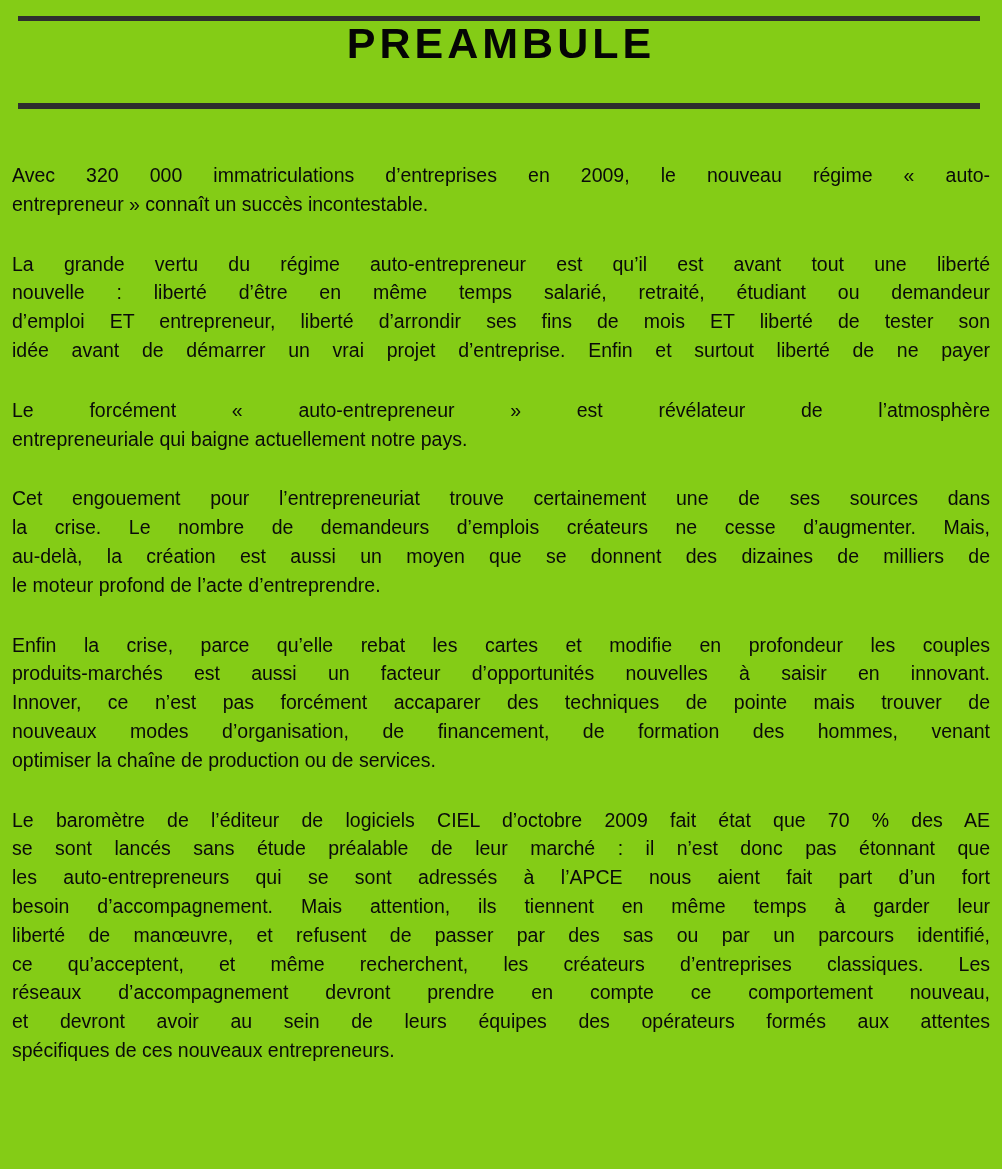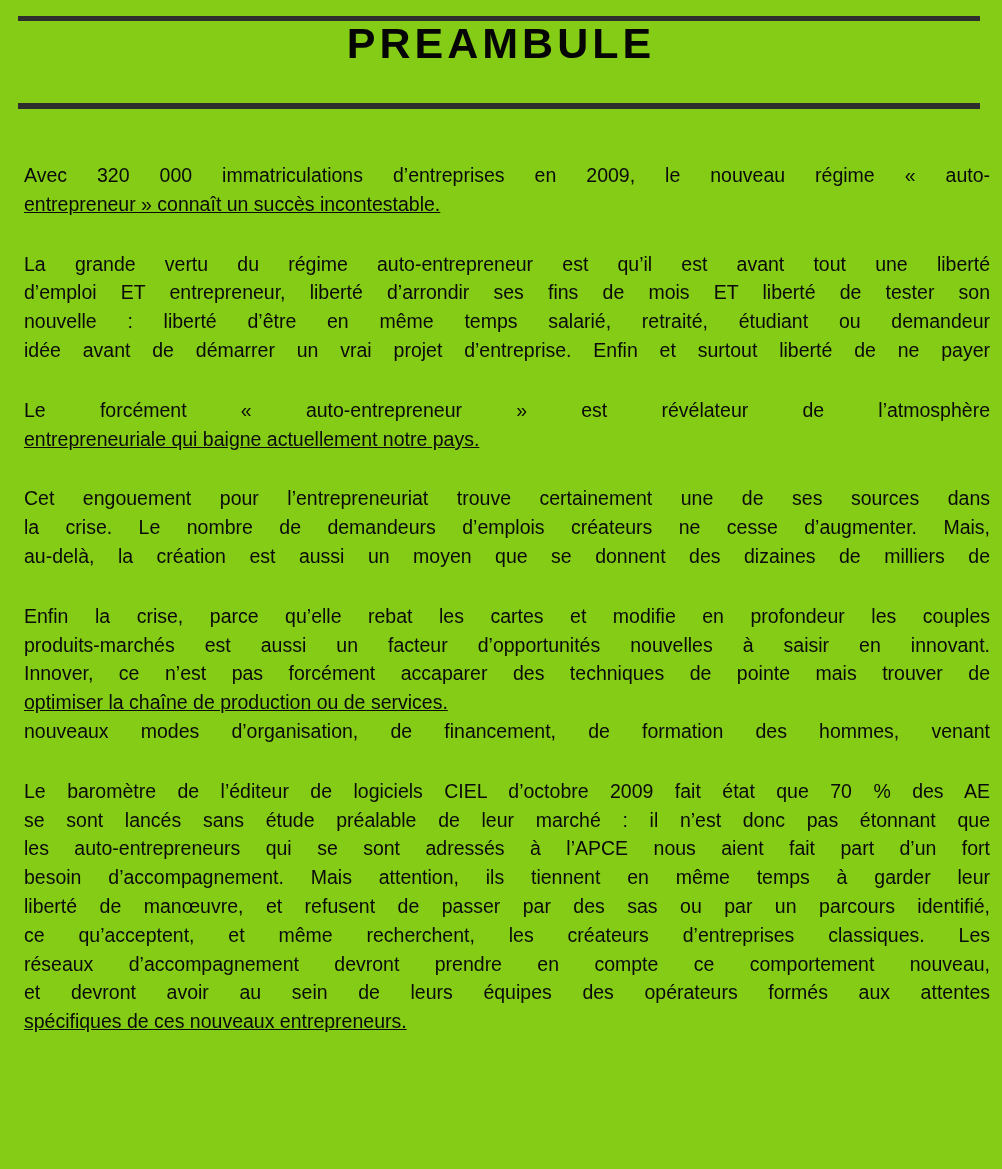--- a/index.html
+++ b/index.html
@@ -46,65 +46,65 @@
   .content {
     position: absolute;
     left: 12px;
     top: 161px;
     width: 978px;
     font-size: 19.5px;
     line-height: 28.8px;
     color: #0a0a0a;
   }
   .para {
-    margin: 0 0 31px 12px;
+    margin: 0 0 31px 0;
   }
   .line {
     text-align: justify;
     text-align-last: justify;
     white-space: normal;
   }
   .line.last {
     text-align-last: left;
-    text-decoration: underline;
   }
 </style>
 </head>
 <body>
 
 <div class="page">
   <div class="rule rule-top"></div>
   <h1 class="title">PREAMBULE</h1>
   <div class="rule rule-bottom"></div>
   <div class="content" id="content">
       <div class="para">
         <div class="line">Avec 320 000 immatriculations d’entreprises en 2009, le nouveau régime « auto-</div>
         <div class="line last">entrepreneur » connaît un succès incontestable.</div>
       </div>
       <div class="para">
         <div class="line">La grande vertu du régime auto-entrepreneur est qu’il est avant tout une liberté</div>
+        <div class="line">nouvelle : liberté d’être en même temps salarié, retraité, étudiant ou demandeur</div>
         <div class="line">d’emploi ET entrepreneur, liberté d’arrondir ses fins de mois ET liberté de tester son</div>
-        <div class="line">nouvelle : liberté d’être en même temps salarié, retraité, étudiant ou demandeur</div>
         <div class="line">idée avant de démarrer un vrai projet d’entreprise. Enfin et surtout liberté de ne payer</div>
       </div>
       <div class="para">
         <div class="line">Le forcément « auto-entrepreneur » est révélateur de l’atmosphère</div>
         <div class="line last">entrepreneuriale qui baigne actuellement notre pays.</div>
       </div>
       <div class="para">
         <div class="line">Cet engouement pour l’entrepreneuriat trouve certainement une de ses sources dans</div>
         <div class="line">la crise. Le nombre de demandeurs d’emplois créateurs ne cesse d’augmenter. Mais,</div>
         <div class="line">au-delà, la création est aussi un moyen que se donnent des dizaines de milliers de</div>
+        <div class="line last">le moteur profond de l’acte d’entreprendre.</div>
       </div>
       <div class="para">
         <div class="line">Enfin la crise, parce qu’elle rebat les cartes et modifie en profondeur les couples</div>
         <div class="line">produits-marchés est aussi un facteur d’opportunités nouvelles à saisir en innovant.</div>
         <div class="line">Innover, ce n’est pas forcément accaparer des techniques de pointe mais trouver de</div>
+        <div class="line">nouveaux modes d’organisation, de financement, de formation des hommes, venant</div>
         <div class="line last">optimiser la chaîne de production ou de services.</div>
-        <div class="line">nouveaux modes d’organisation, de financement, de formation des hommes, venant</div>
       </div>
       <div class="para">
         <div class="line">Le baromètre de l’éditeur de logiciels CIEL d’octobre 2009 fait état que 70 % des AE</div>
         <div class="line">se sont lancés sans étude préalable de leur marché : il n’est donc pas étonnant que</div>
         <div class="line">les auto-entrepreneurs qui se sont adressés à l’APCE nous aient fait part d’un fort</div>
         <div class="line">besoin d’accompagnement. Mais attention, ils tiennent en même temps à garder leur</div>
         <div class="line">liberté de manœuvre, et refusent de passer par des sas ou par un parcours identifié,</div>
         <div class="line">ce qu’acceptent, et même recherchent, les créateurs d’entreprises classiques. Les</div>
         <div class="line">réseaux d’accompagnement devront prendre en compte ce comportement nouveau,</div>
         <div class="line">et devront avoir au sein de leurs équipes des opérateurs formés aux attentes</div>

